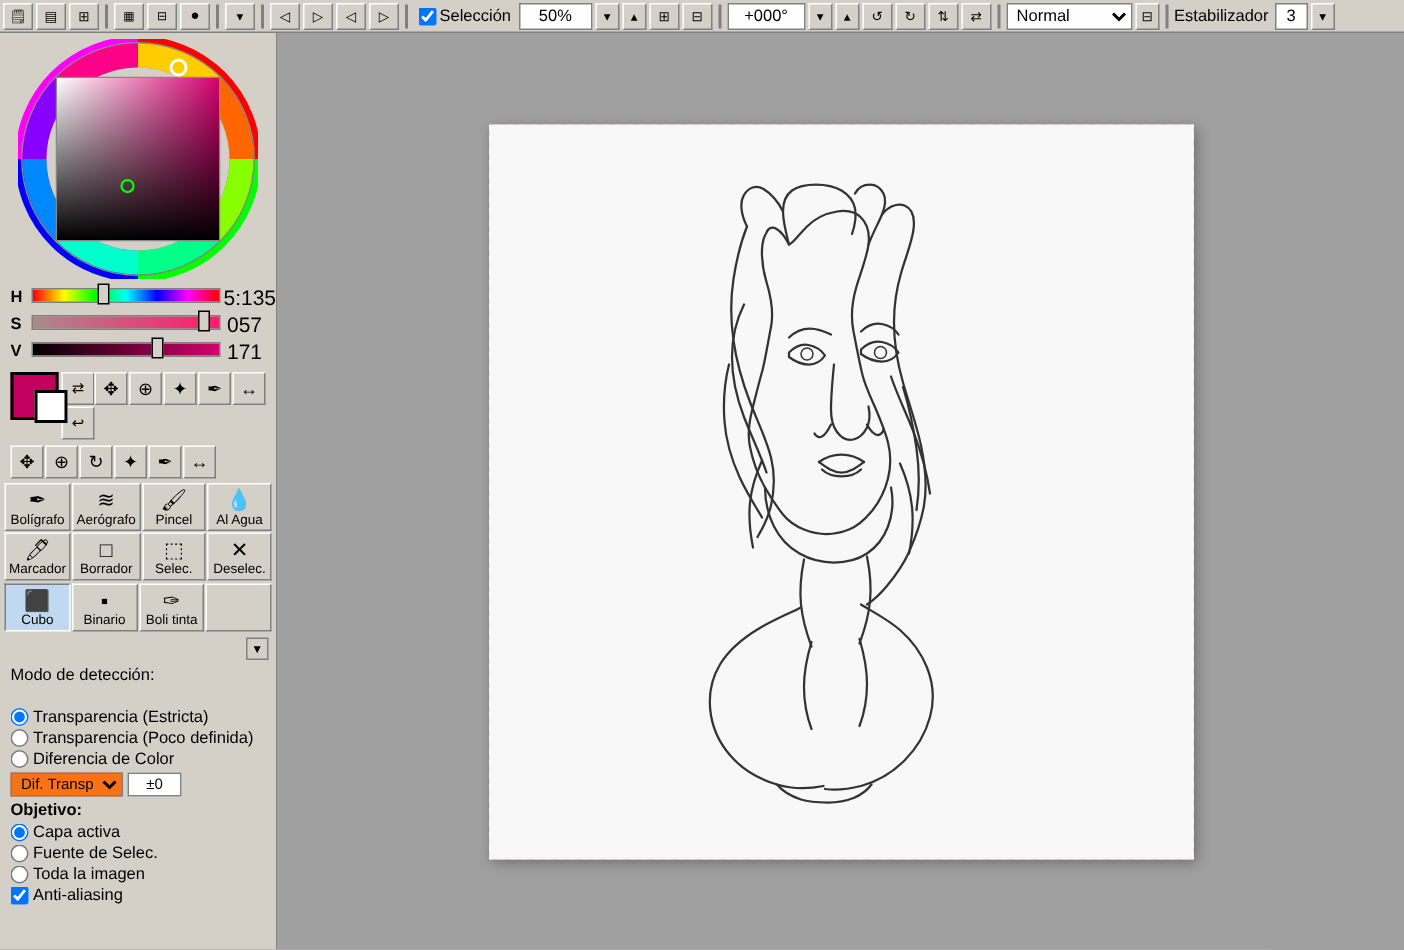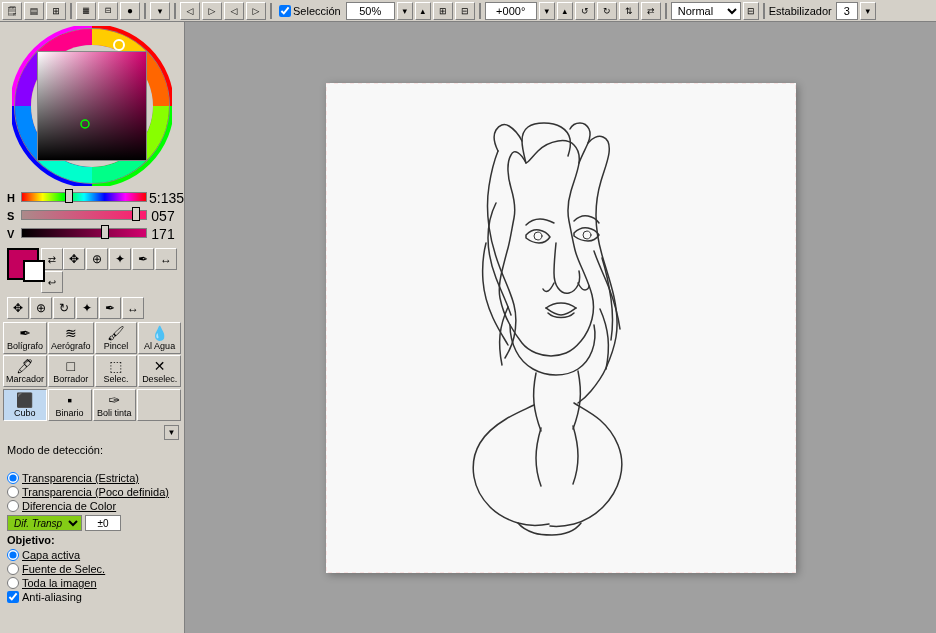--- a/index.html
+++ b/index.html
@@ -228,40 +228,38 @@
     }
     #detection-section .section-title {
       font-weight: normal;
       margin-bottom: 16px;
     }
     .radio-row {
       display: flex;
       align-items: flex-start;
       gap: 3px;
       margin-bottom: 2px;
-      text-decoration: underline;
     }
     .radio-row input[type=radio] {
       width: 12px;
       height: 12px;
     }
 
     #dif-transp-row {
       display: flex;
       align-items: center;
       gap: 3px;
       margin: 3px 0;
     }
     .small-dropdown {
       height: 16px;
       font-size: 10px;
-      background: #84cc16;
+      background: #f97316;
       border: 1px solid #808080;
       padding: 0 2px;
-      font-style: italic;
     }
     .small-input {
       width: 36px;
       height: 16px;
       font-size: 10px;
       background: #fff;
       border: 1px solid #808080;
       text-align: center;
     }
 
@@ -363,21 +361,21 @@
 
   <input type="text" class="toolbar-input" style="width: 52px;" value="+000°">
   <div class="toolbar-small-btn">▾</div>
   <div class="toolbar-small-btn">▴</div>
   <div class="toolbar-btn">↺</div>
   <div class="toolbar-btn">↻</div>
   <div class="toolbar-btn">⇅</div>
   <div class="toolbar-btn">⇄</div>
   <div class="toolbar-sep"></div>
 
-  <select class="toolbar-select" style="width:70px">
+  <select class="toolbar-select" style="width:84px">
     <option>Normal</option>
   </select>
   <div class="toolbar-small-btn">⊟</div>
   <div class="toolbar-sep"></div>
 
   <span class="toolbar-label" style="margin-right:2px">Estabilizador</span>
   <input type="text" class="toolbar-input" style="width: 22px;" value="3">
   <div class="toolbar-small-btn">▾</div>
 </div>
 

